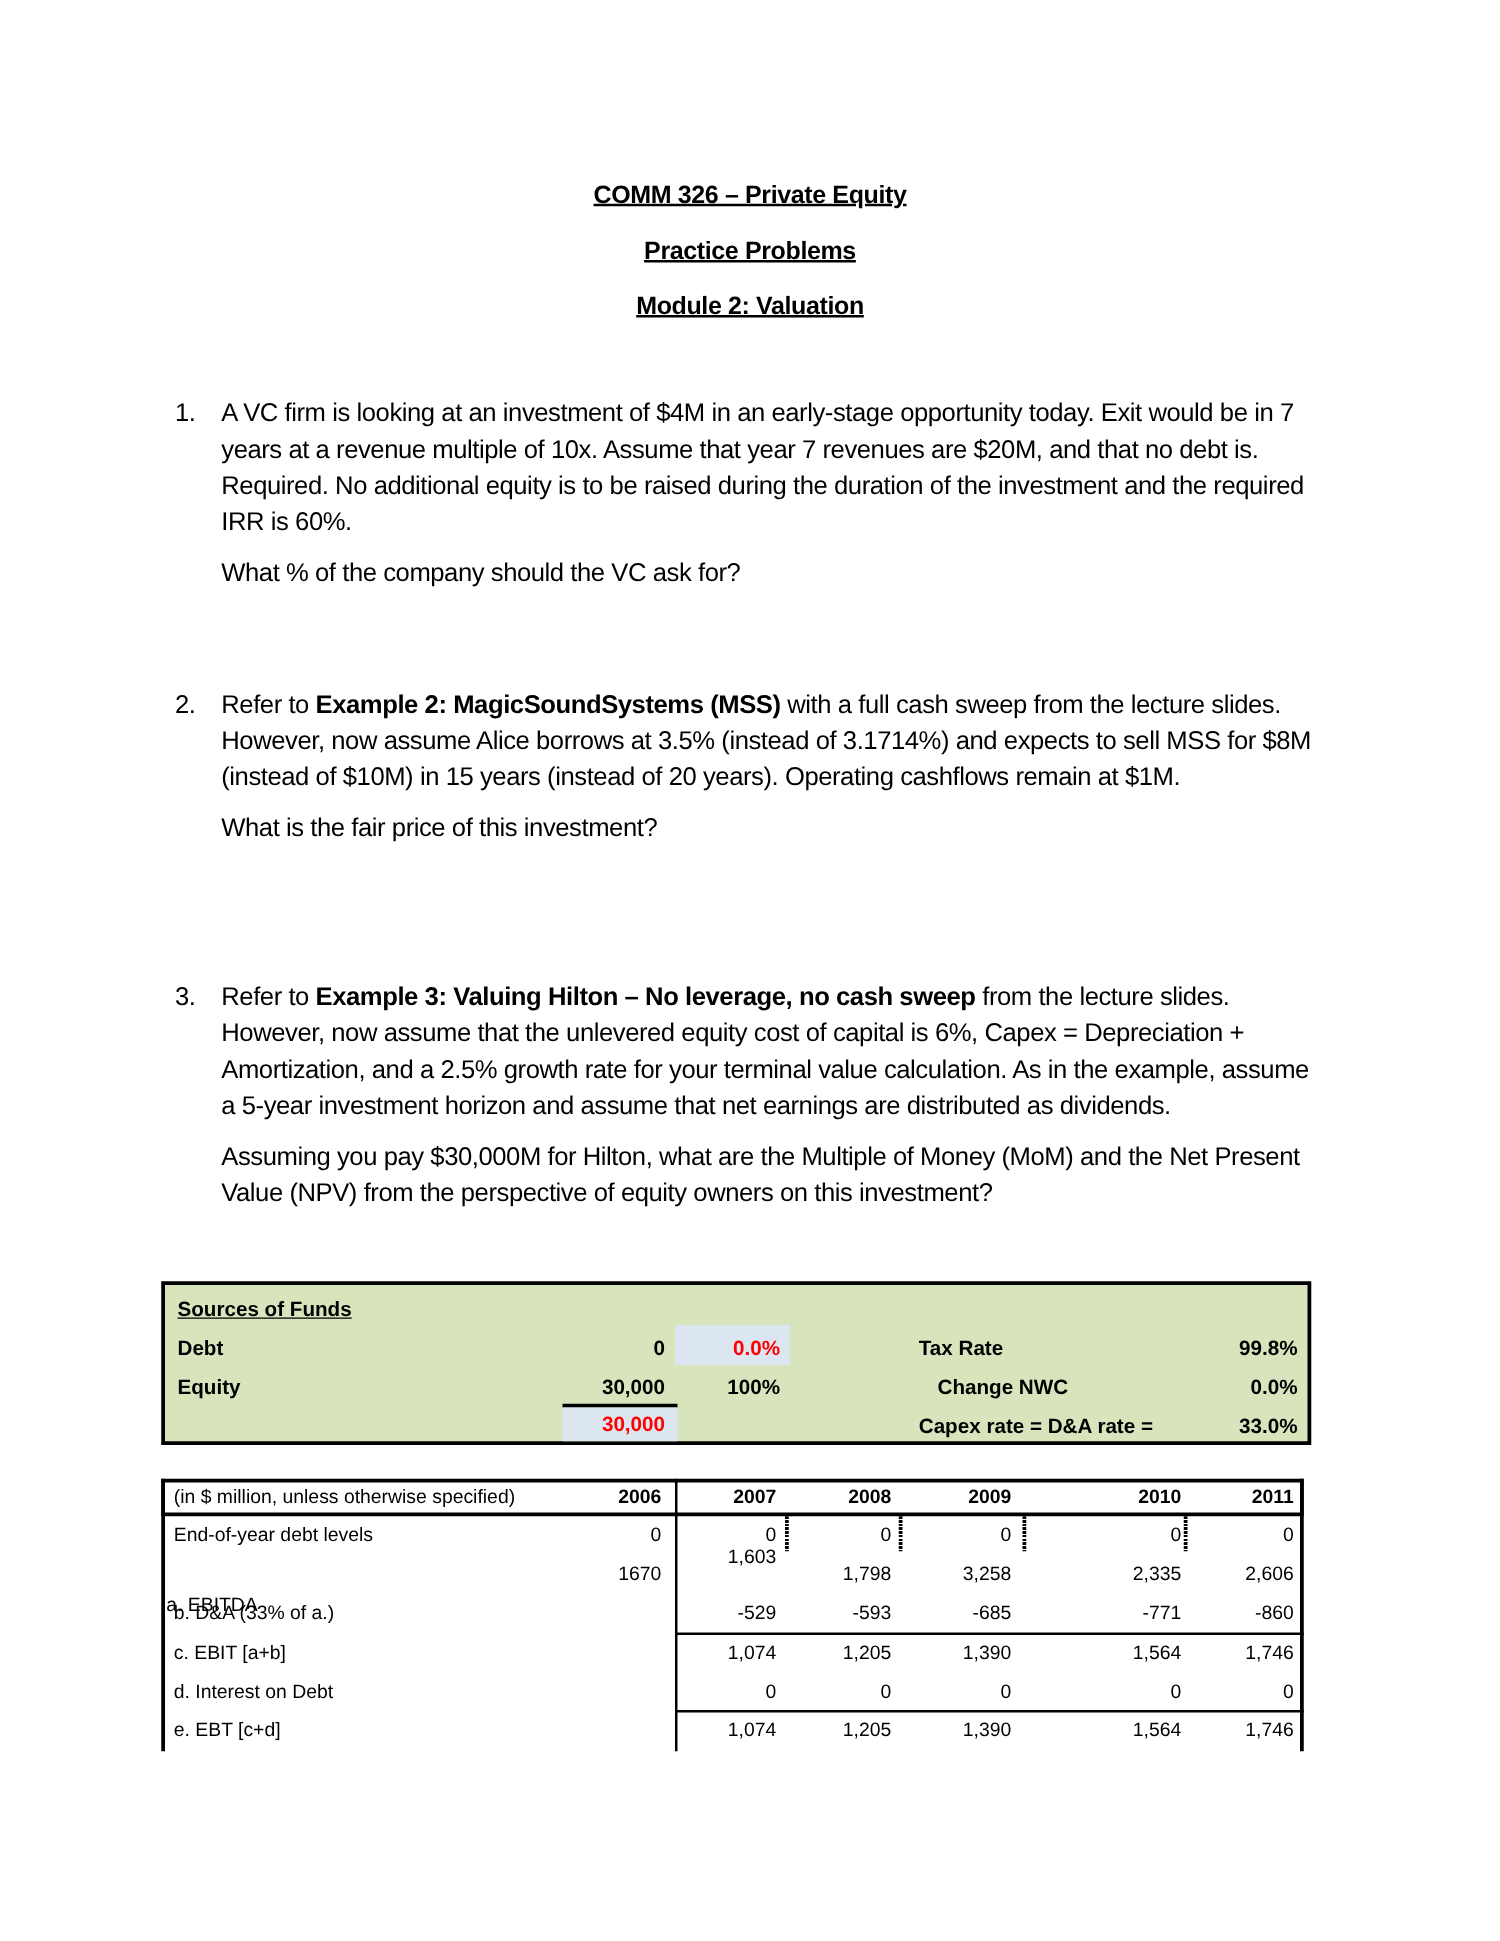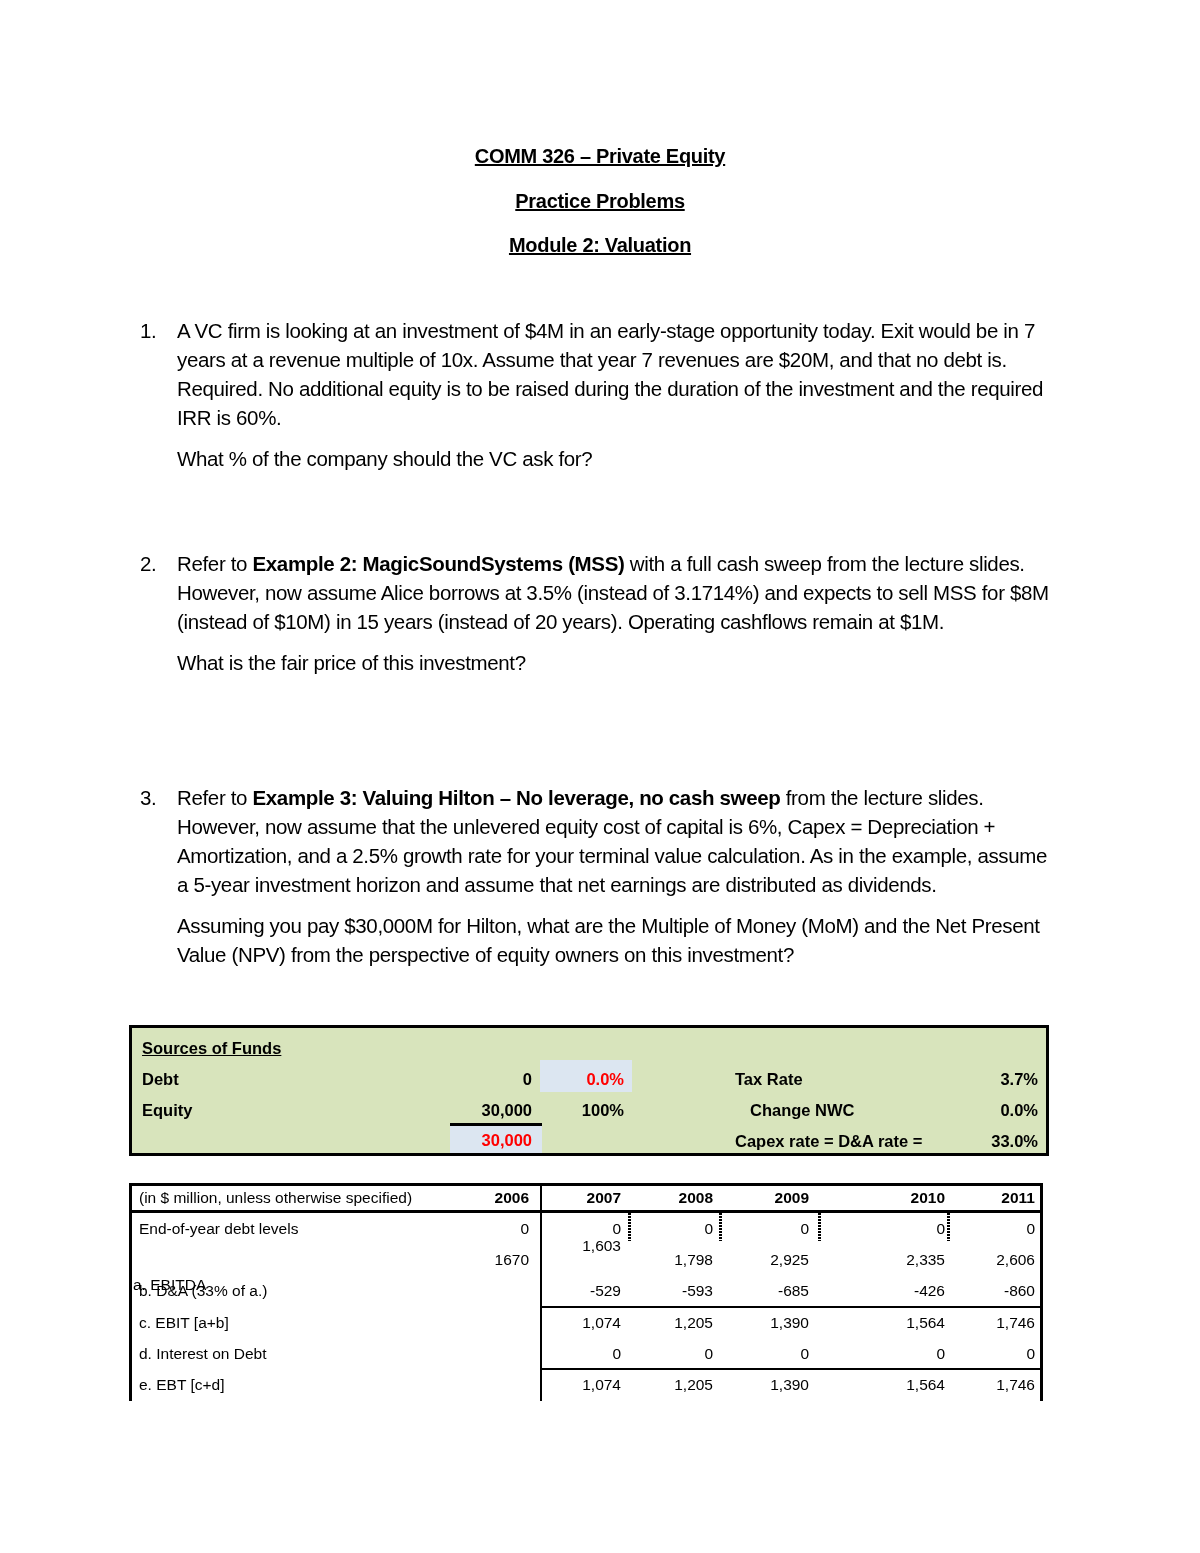--- a/index.html
+++ b/index.html
@@ -75,21 +75,21 @@
   <div class="cell blue-bg red" style="left:408px; width:92px; top:32px; height:32px; line-height:38px; text-align:right; padding-right:0;"><span style="padding-right:8px;">0.0%</span></div>
 
   <div class="cell" style="left:10px; top:68px;">Equity</div>
   <div class="cell" style="left:320px; width:80px; top:68px; text-align:right;">30,000</div>
   <div class="cell" style="left:440px; width:52px; top:68px; text-align:right;">100%</div>
 
   <div style="position:absolute; left:318px; width:92px; top:95px; height:3px; background:#000;"></div>
   <div class="cell blue-bg red" style="left:318px; width:92px; top:98px; height:27px; text-align:right;"><span style="padding-right:10px;">30,000</span></div>
 
   <div class="cell" style="left:603px; top:37px;">Tax Rate</div>
-  <div class="cell" style="left:820px; width:86px; top:37px; text-align:right;">3.7%</div>
+  <div class="cell" style="left:820px; width:86px; top:37px; text-align:right;">99.8%</div>
   <div class="cell" style="left:603px; top:68px;margin-left:15px;">Change NWC</div>
   <div class="cell" style="left:820px; width:86px; top:68px; text-align:right;">0.0%</div>
   <div class="cell" style="left:603px; top:99px;">Capex rate = D&amp;A rate =</div>
   <div class="cell" style="left:820px; width:86px; top:99px; text-align:right;">33.0%</div>
 </div>
 
 <div class="tbl">
 
   <div class="hdr"></div>
   <div class="cell lbl" style="left:10px; top:1px; width:320px;">(in $ million, unless otherwise specified)</div>
@@ -117,29 +117,29 @@
   <div class="cell" style="left:432px; width:60px; top:32px;">0</div>
   <div class="cell" style="left:524px; width:60px; top:32px;">0</div>
   <div class="cell" style="left:620px; width:60px; top:32px;">0</div>
   <div class="cell" style="left:756px; width:60px; top:32px;">0</div>
   <div class="cell" style="left:846px; width:60px; top:32px;">0</div>
 
   <div class="cell lbl" style="left:4px; top:63px;margin-top:25px;">a. EBITDA</div>
   <div class="cell" style="left:340px; width:60px; top:63px;">1670</div>
   <div class="cell" style="left:432px; width:60px; top:49px;">1,603</div>
   <div class="cell" style="left:524px; width:60px; top:63px;">1,798</div>
-  <div class="cell" style="left:620px; width:60px; top:63px;">2,925</div>
+  <div class="cell" style="left:620px; width:60px; top:63px;">3,258</div>
   <div class="cell" style="left:756px; width:60px; top:63px;">2,335</div>
   <div class="cell" style="left:846px; width:60px; top:63px;">2,606</div>
 
   <div class="cell lbl" style="left:10px; top:94px;">b. D&amp;A (33% of a.)</div>
   <div class="cell" style="left:432px; width:60px; top:94px;">-529</div>
   <div class="cell" style="left:524px; width:60px; top:94px;">-593</div>
   <div class="cell" style="left:620px; width:60px; top:94px;">-685</div>
-  <div class="cell" style="left:756px; width:60px; top:94px;">-426</div>
+  <div class="cell" style="left:756px; width:60px; top:94px;">-771</div>
   <div class="cell" style="left:846px; width:60px; top:94px;">-860</div>
 
   <div class="cell lbl" style="left:10px; top:126px;">c. EBIT [a+b]</div>
   <div class="cell" style="left:432px; width:60px; top:126px;">1,074</div>
   <div class="cell" style="left:524px; width:60px; top:126px;">1,205</div>
   <div class="cell" style="left:620px; width:60px; top:126px;">1,390</div>
   <div class="cell" style="left:756px; width:60px; top:126px;">1,564</div>
   <div class="cell" style="left:846px; width:60px; top:126px;">1,746</div>
 
   <div class="cell lbl" style="left:10px; top:157px;">d. Interest on Debt</div>

